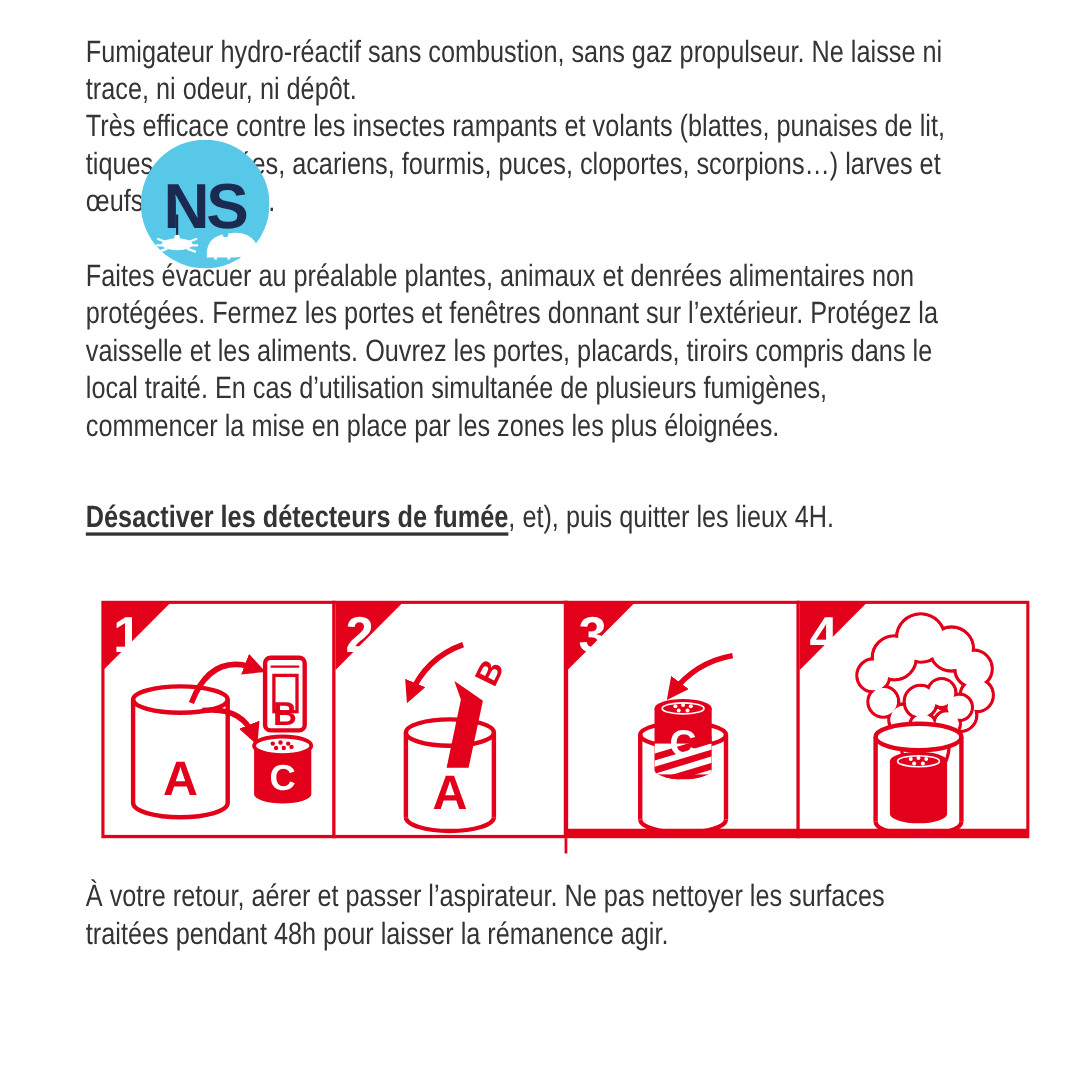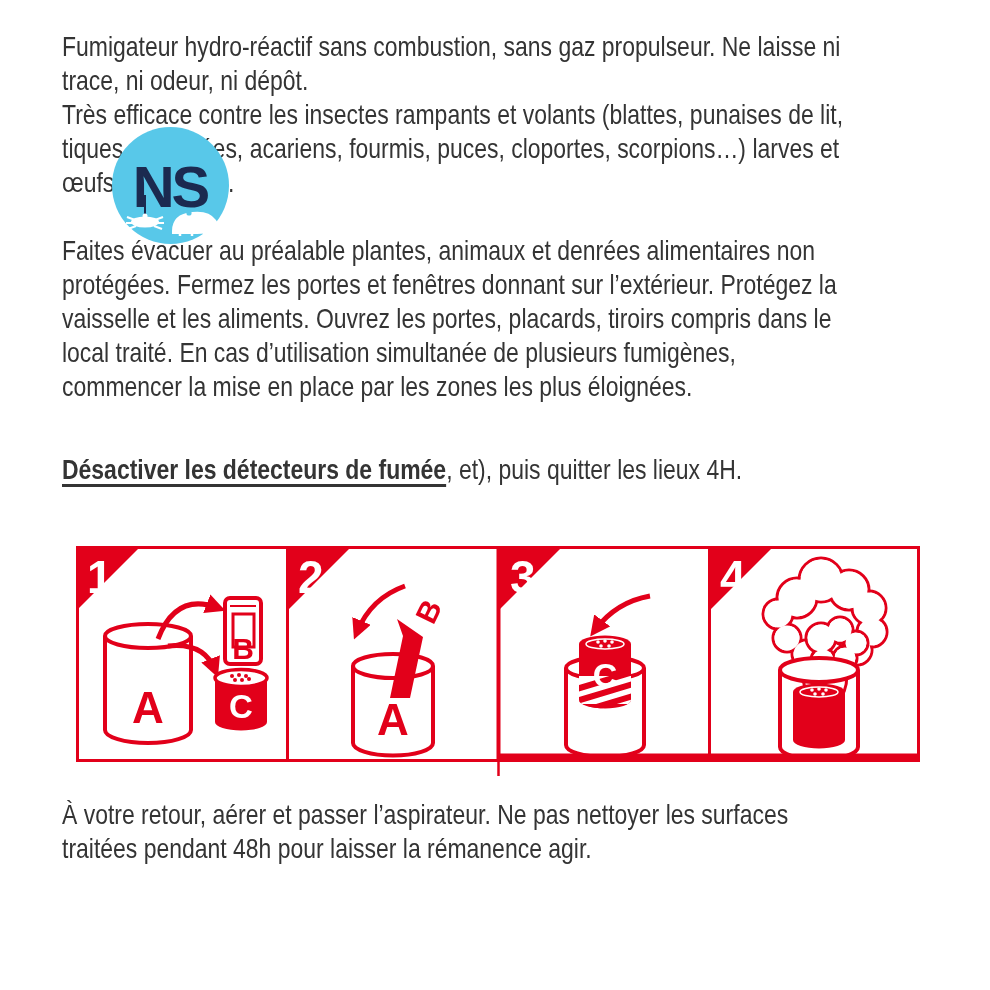--- a/index.html
+++ b/index.html
@@ -1,20 +1,20 @@
 <!DOCTYPE html>
 <html><head>
 <meta charset="utf-8">
 <style>
   html,body{margin:0;padding:0;}
   body{
     width:990px;height:990px;background:#ffffff;position:relative;
     font-family:"Liberation Sans", sans-serif;color:#343434;overflow:hidden;
   }
-  .page{position:absolute;inset:0;}
+  .page{position:absolute;inset:0;margin-left:16px;}
   .copy{
     position:absolute;left:62px;width:1140px;
     font-size:28px;line-height:34px;letter-spacing:0;
     transform:scaleX(0.82);transform-origin:0 0;
   }
   .copy div{white-space:nowrap;}
   .alert-line{white-space:nowrap;}
   .alert-emphasis{
     font-weight:bold;
     text-decoration:underline;

